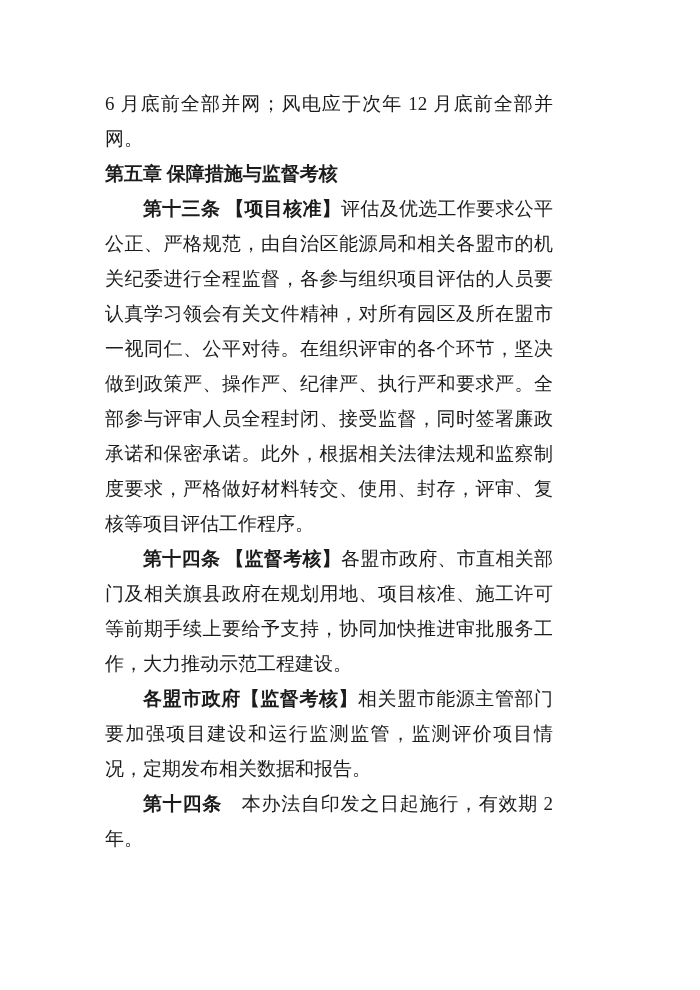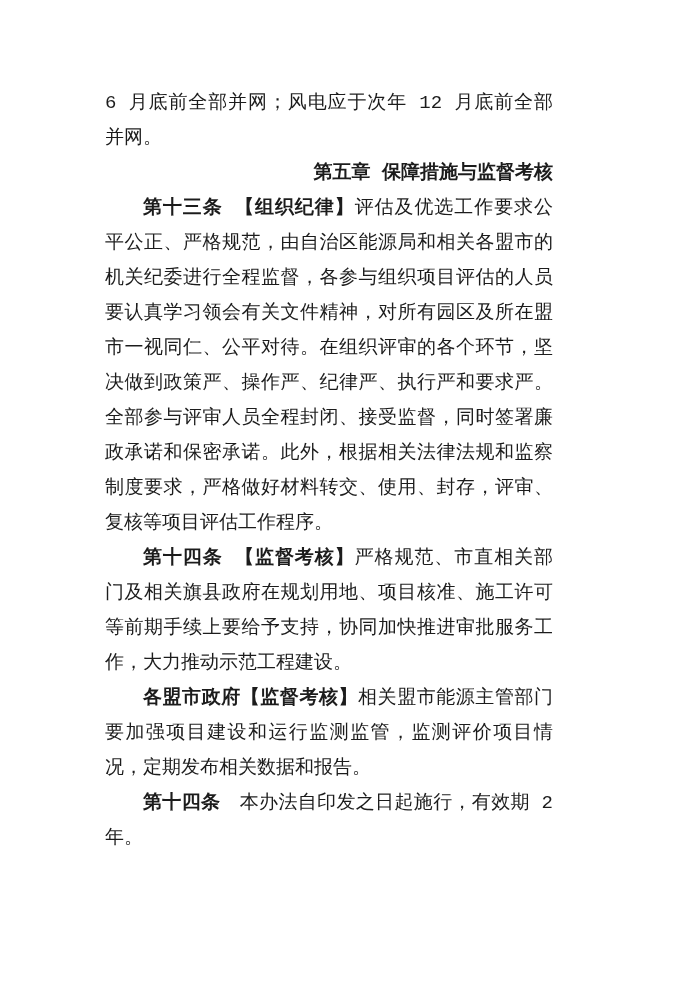--- a/index.html
+++ b/index.html
@@ -12,53 +12,52 @@
     background: #ffffff;
     font-family: "Liberation Serif", "DejaVu Serif", serif;
     overflow: hidden;
   }
   .page {
     box-sizing: border-box;
     width: 653px;
     height: 990px;
     background: #ffffff;
     padding: 86px 100px 0 105px;
-    font-family: Liberation Mono, monospace;
   }
   .doc {
     font-size: 19px;
     line-height: 35px;
     color: #1c1c1c;
     text-align: justify;
     text-justify: inter-ideograph;
   }
   .doc p {
     margin: 0;
     padding: 0;
   }
   .doc p.indent {
     text-indent: 38px;
   }
   .doc p.chapter {
-    text-align: right;
+    text-align: left;
     font-weight: bold;
     text-indent: 0;
   }
   .seg-bold {
     font-weight: bold;
   }
   .seg-normal {
     font-weight: normal;
   }
 </style>
 </head>
 <body>
 
 <div class="page">
   <div class="doc" id="doc-root" style="color: rgb(28, 28, 28);">
       <p><span class="seg-normal">6 月底前全部并网；风电应于次年 12 月底前全部并网。</span></p>
       <p class="chapter"><span class="seg-bold">第五章 保障措施与监督考核</span></p>
-      <p class="indent"><span class="seg-bold">第十三条 【组织纪律】</span><span class="seg-normal">评估及优选工作要求公平公正、严格规范，由自治区能源局和相关各盟市的机关纪委进行全程监督，各参与组织项目评估的人员要认真学习领会有关文件精神，对所有园区及所在盟市一视同仁、公平对待。在组织评审的各个环节，坚决做到政策严、操作严、纪律严、执行严和要求严。全部参与评审人员全程封闭、接受监督，同时签署廉政承诺和保密承诺。此外，根据相关法律法规和监察制度要求，严格做好材料转交、使用、封存，评审、复核等项目评估工作程序。</span></p>
-      <p class="indent"><span class="seg-bold">第十四条 【监督考核】</span><span class="seg-normal">严格规范、市直相关部门及相关旗县政府在规划用地、项目核准、施工许可等前期手续上要给予支持，协同加快推进审批服务工作，大力推动示范工程建设。</span></p>
+      <p class="indent"><span class="seg-bold">第十三条 【项目核准】</span><span class="seg-normal">评估及优选工作要求公平公正、严格规范，由自治区能源局和相关各盟市的机关纪委进行全程监督，各参与组织项目评估的人员要认真学习领会有关文件精神，对所有园区及所在盟市一视同仁、公平对待。在组织评审的各个环节，坚决做到政策严、操作严、纪律严、执行严和要求严。全部参与评审人员全程封闭、接受监督，同时签署廉政承诺和保密承诺。此外，根据相关法律法规和监察制度要求，严格做好材料转交、使用、封存，评审、复核等项目评估工作程序。</span></p>
+      <p class="indent"><span class="seg-bold">第十四条 【监督考核】</span><span class="seg-normal">各盟市政府、市直相关部门及相关旗县政府在规划用地、项目核准、施工许可等前期手续上要给予支持，协同加快推进审批服务工作，大力推动示范工程建设。</span></p>
       <p class="indent"><span class="seg-bold">各盟市政府【监督考核】</span><span class="seg-normal">相关盟市能源主管部门要加强项目建设和运行监测监管，监测评价项目情况，定期发布相关数据和报告。</span></p>
       <p class="indent"><span class="seg-bold">第十四条</span><span class="seg-normal">　本办法自印发之日起施行，有效期 2 年。</span></p>
     </div>
 </div>
 
 </body></html>

